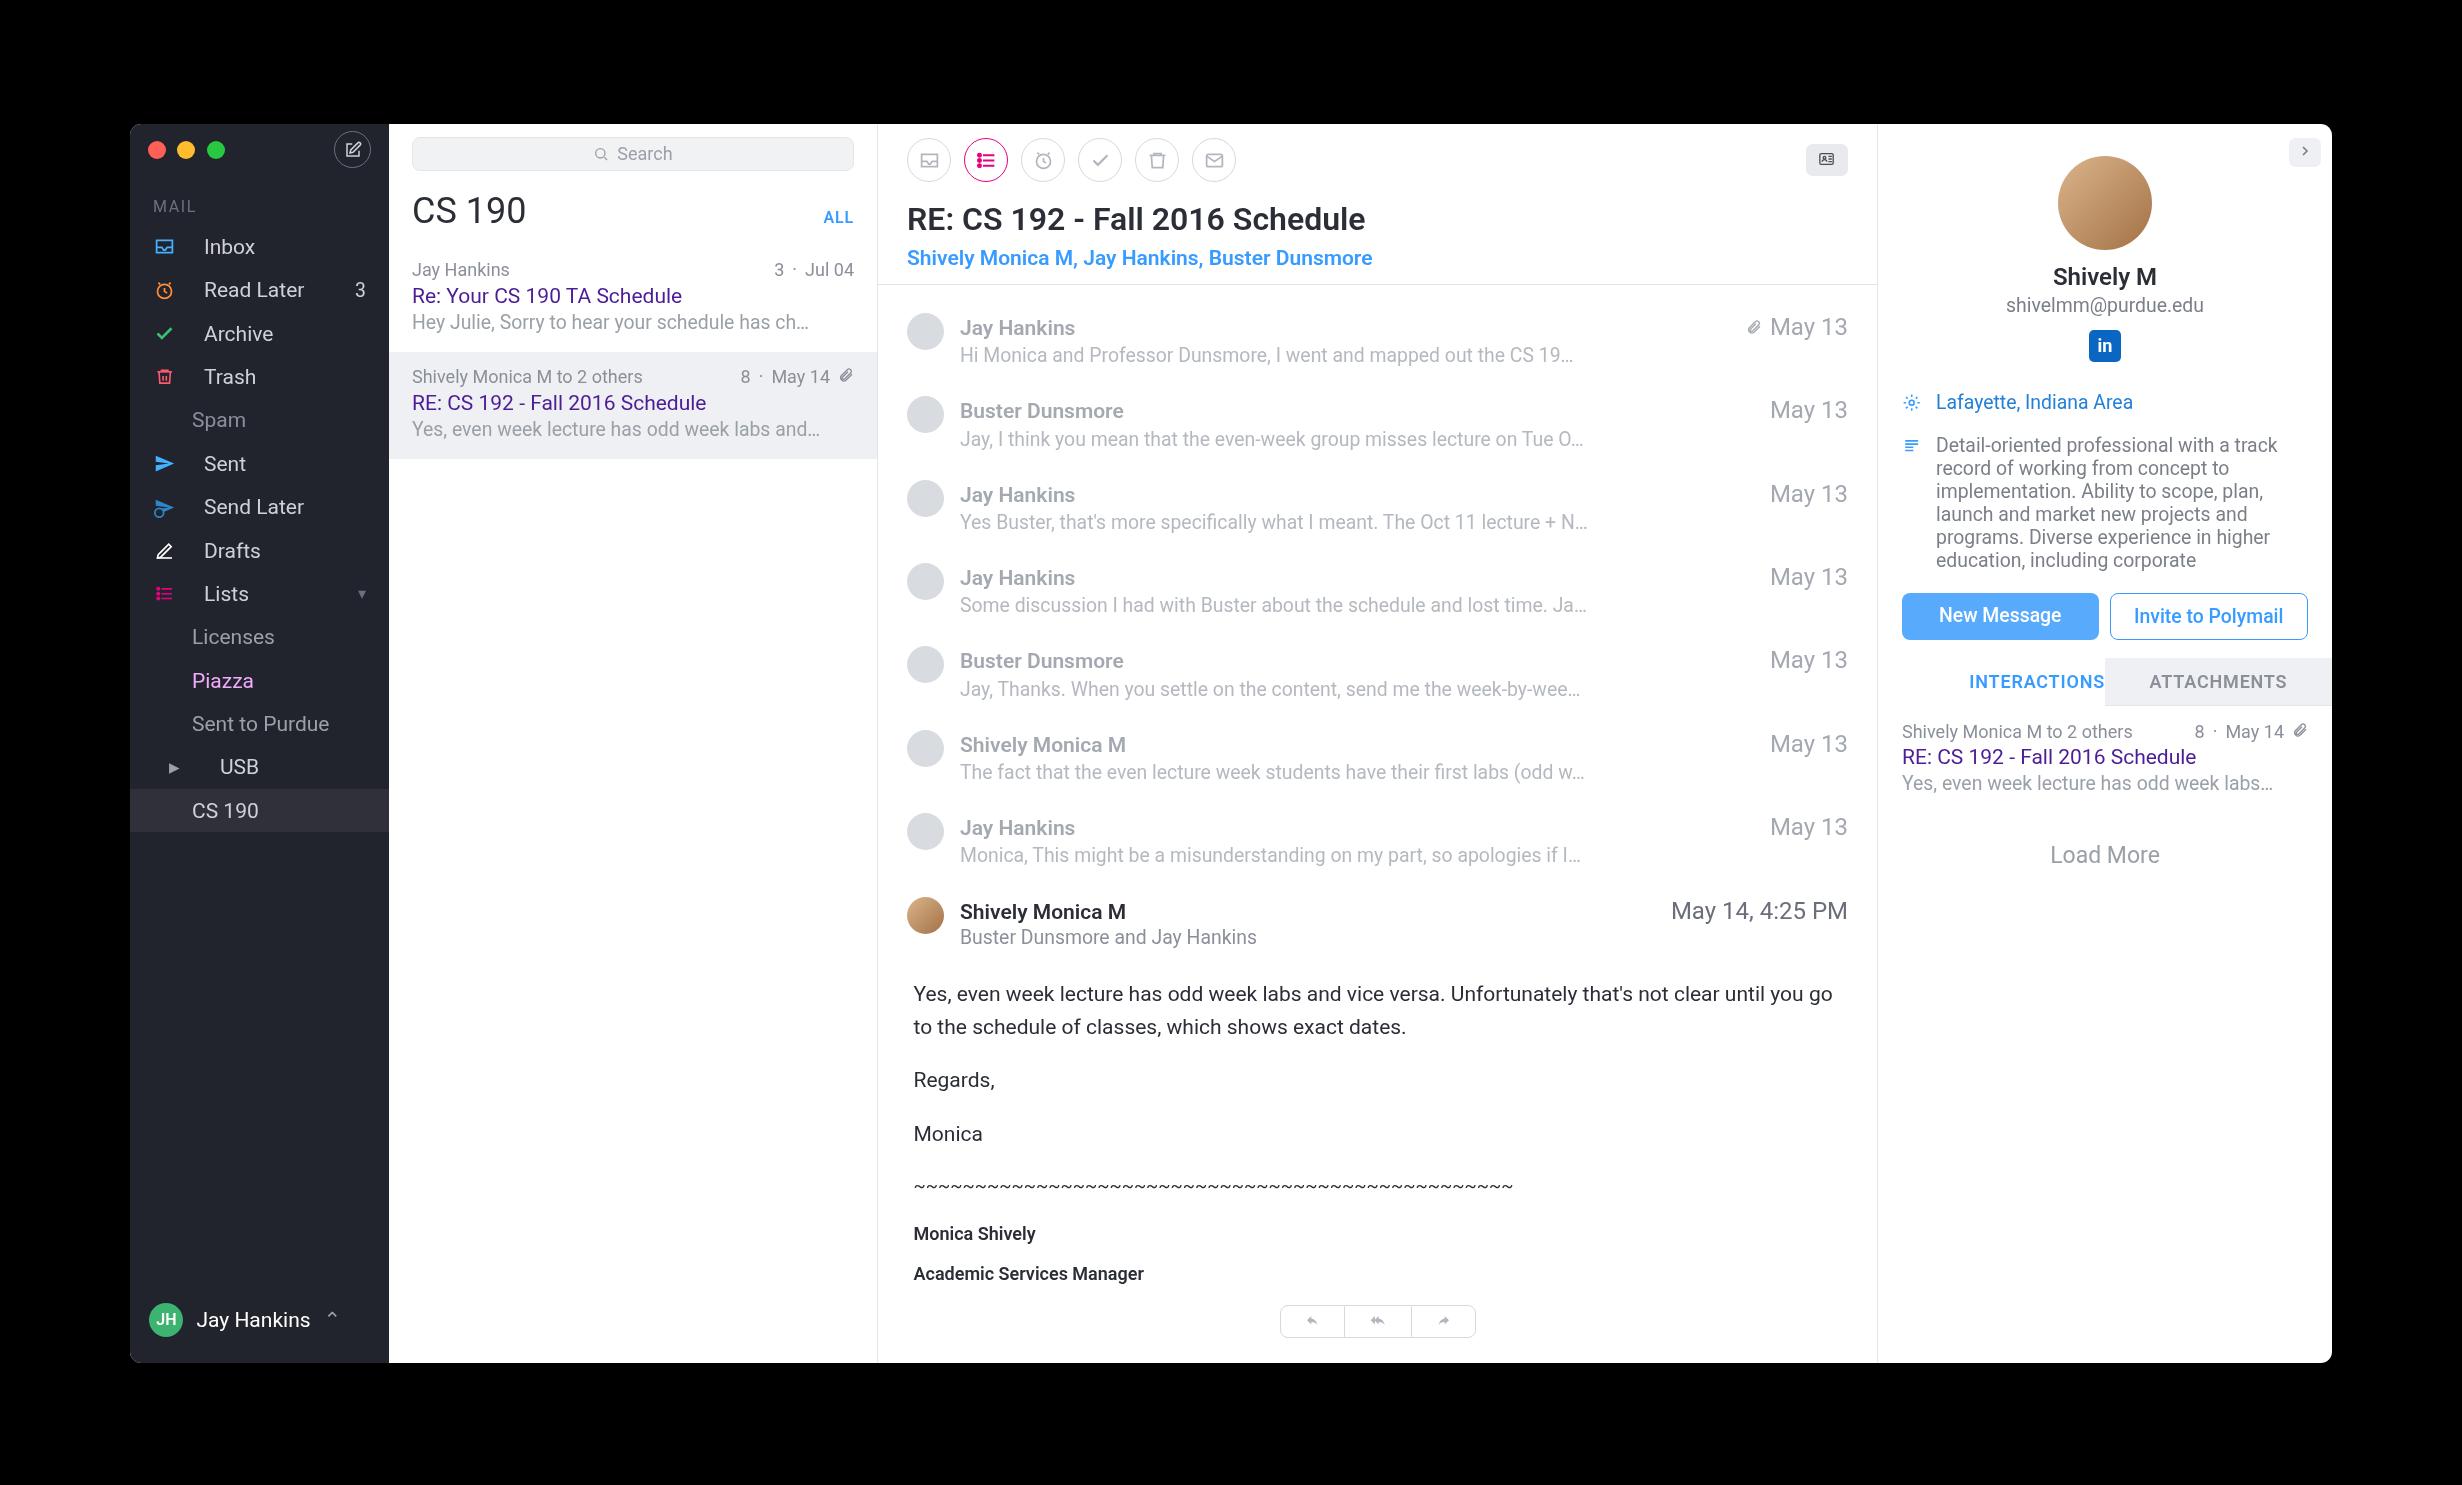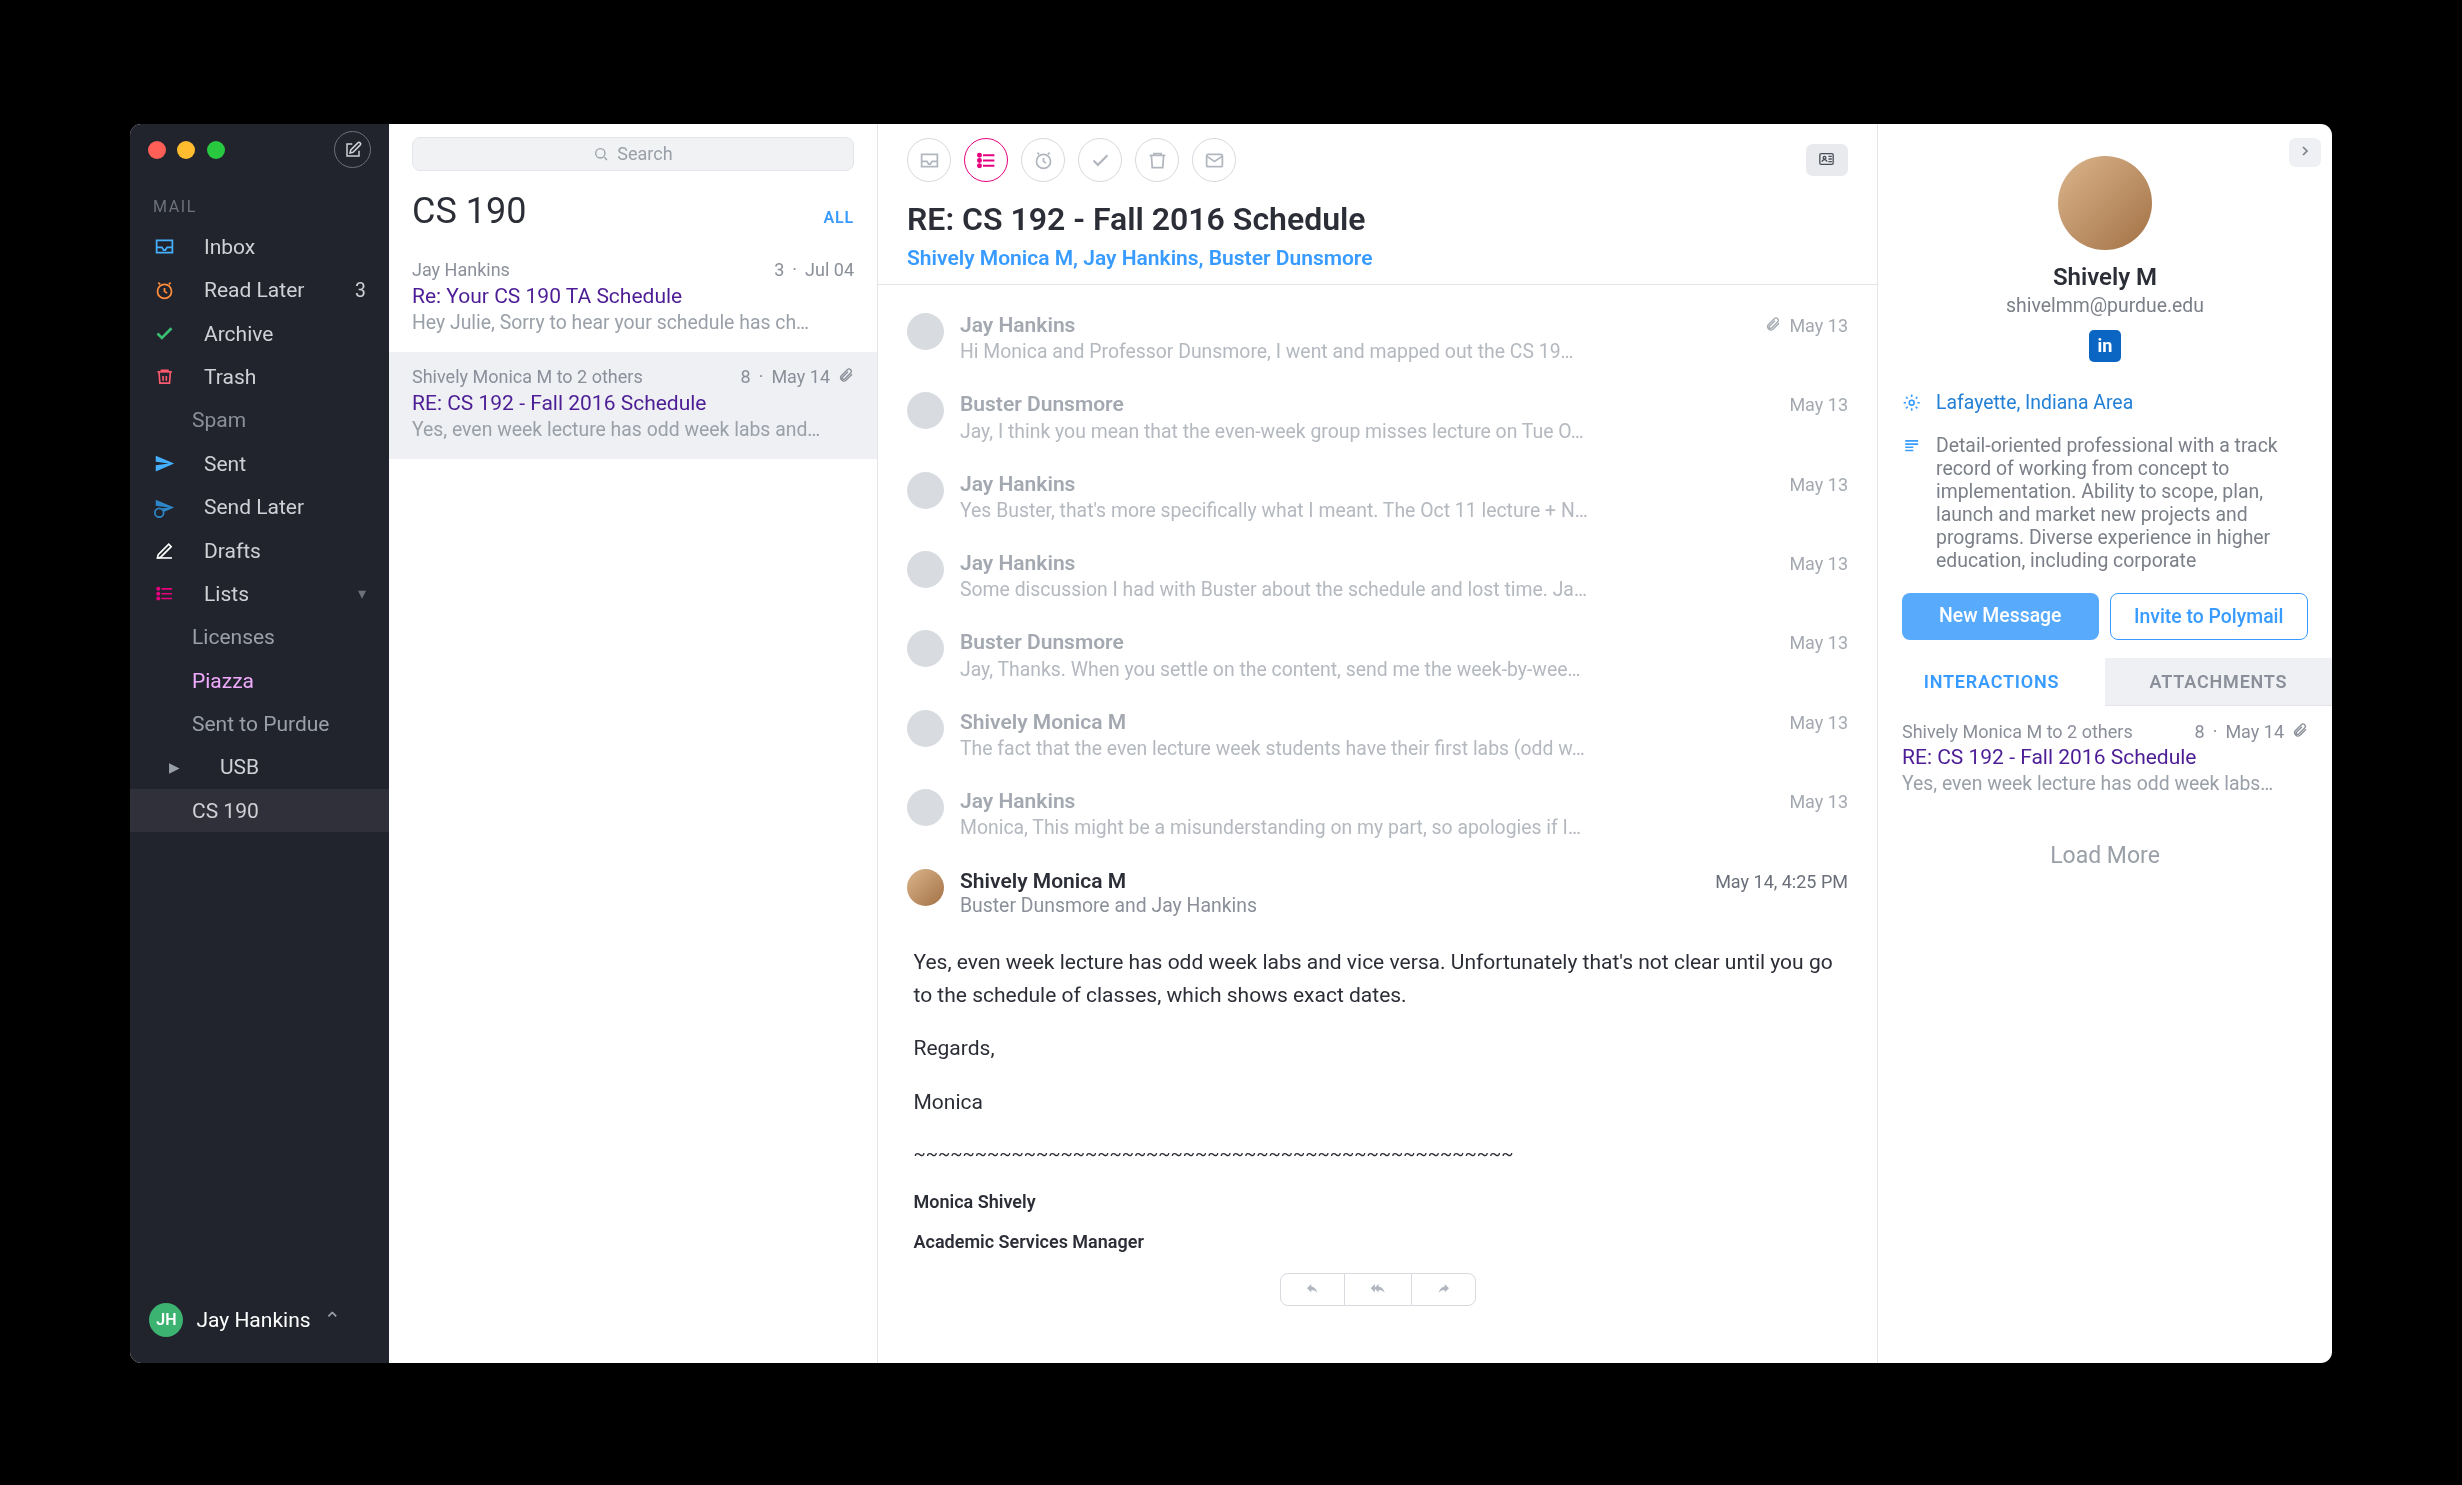--- a/index.html
+++ b/index.html
@@ -143,21 +143,21 @@
     align-items:flex-start;
   }
   .thread-avatar {
     width:37px; height:37px; border-radius:50%; background:#d8dbe0;
     flex-shrink:0; overflow:hidden;
   }
   .thread-body { flex:1; min-width:0;}
   .thread-head { display:flex; align-items:baseline;}
   .thread-name { font-size:21px; font-weight:600; color:#6a6f79;}
   .thread-item.collapsed .thread-name { color:#a4a9b1; }
-  .thread-date { margin-left:auto; color:#a4a9b1; font-size:18px; display:flex; gap:8px; align-items:center;}
+  .thread-date { margin-left:auto; color:#a4a9b1; font-size:24px; display:flex; gap:8px; align-items:center;}
   .thread-snippet { color:#b4b8bf; font-size:19.4px; margin-top:3.2px; white-space:nowrap; overflow:hidden; text-overflow:ellipsis; }
   .expanded-msg {
     padding: 14.6px 6.5px 8px;
     font-size:21px; color:#2b2e36; line-height:1.55;
   }
   .expanded-msg p { margin-bottom: 21px; }
   .sig-name { font-weight:600; font-size:18px; margin-top:21px;}
   .sig-title { font-weight:600; font-size:18px; margin-top:11.3px;}
   .sep { color:#2b2e36; font-size:18px; letter-spacing:0px;}
   .reply-bar {
@@ -208,21 +208,21 @@
   .btn.outline { border:1.6px solid #389bff; color:#389bff;}
   .tabs {
     display:flex; margin-top:4.9px;
   }
   .tab {
     flex:1; text-align:center; padding:13px 0; font-size:18px;
     letter-spacing:0.8px; font-weight:600;
     border-bottom:1.6px solid #e3e5e9; color:#8a8f99;
     background:#eef0f3;
   }
-  .tab.active { color:#389bff; background:#fff; border-bottom-color:#fff;}
+  .tab.active { color:#389bff; background:#fff; border-bottom-color:#fff;text-align:right;}
   .interaction {
     padding: 14.6px 24px;
   }
   .load-more { text-align:center; color:#9aa0a8; font-size:23px; padding: 32px 0;}
   .clip-icon svg, .small-icon svg { width:16px; height:16px; }
   .ficon svg { width:19.4px; height:19.4px; }
 </style>
 </head>
 <body>
 

